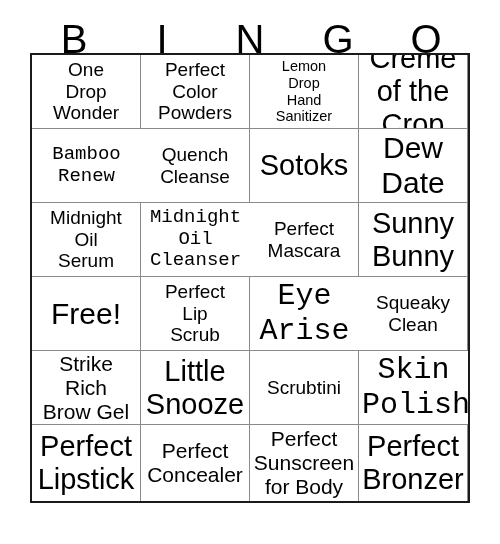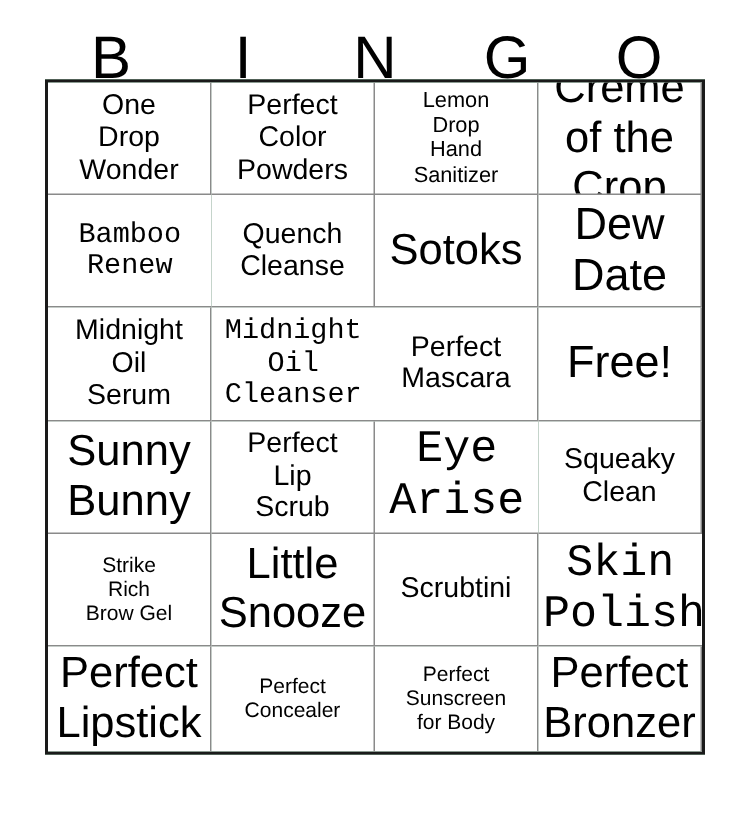--- a/index.html
+++ b/index.html
@@ -72,21 +72,21 @@
     border-bottom: none;
   }
   .cell-text {
     display: block;
     width: 100%;
     line-height: 1.14;
     color: #000000;
     white-space: pre-line;
   }
   .fs-xs .cell-text { font-size: 14.5px; text-align: center; }
-  .fs-sm .cell-text { font-size: 14px; }
+  .fs-sm .cell-text { font-size: 21px; }
   .fs-md .cell-text { font-size: 19px; }
   .fs-lg .cell-text { font-size: 29px; }
   .fs-xl .cell-text { font-size: 30px; }
 </style>
 </head>
 <body>
 
 <div class="card">
 
   <div class="header-row">
@@ -143,26 +143,26 @@
 
     <div class="cell fs-md">
         <span class="cell-text">Midnight
 Oil
 Cleanser</span>
       </div>
     <div class="cell fs-md">
         <span class="cell-text">Perfect
 Mascara</span>
       </div>
-    <div class="cell fs-xl">
-        <span class="cell-text">Free!</span>
-      </div>
     <div class="cell fs-lg">
         <span class="cell-text">Sunny
 Bunny</span>
+      </div>
+    <div class="cell fs-xl">
+        <span class="cell-text">Free!</span>
       </div>
     <div class="cell fs-md">
         <span class="cell-text">Perfect
 Lip
 Scrub</span>
       </div>
 
     <div class="cell fs-xl">
         <span class="cell-text">Eye
 Arise</span>

